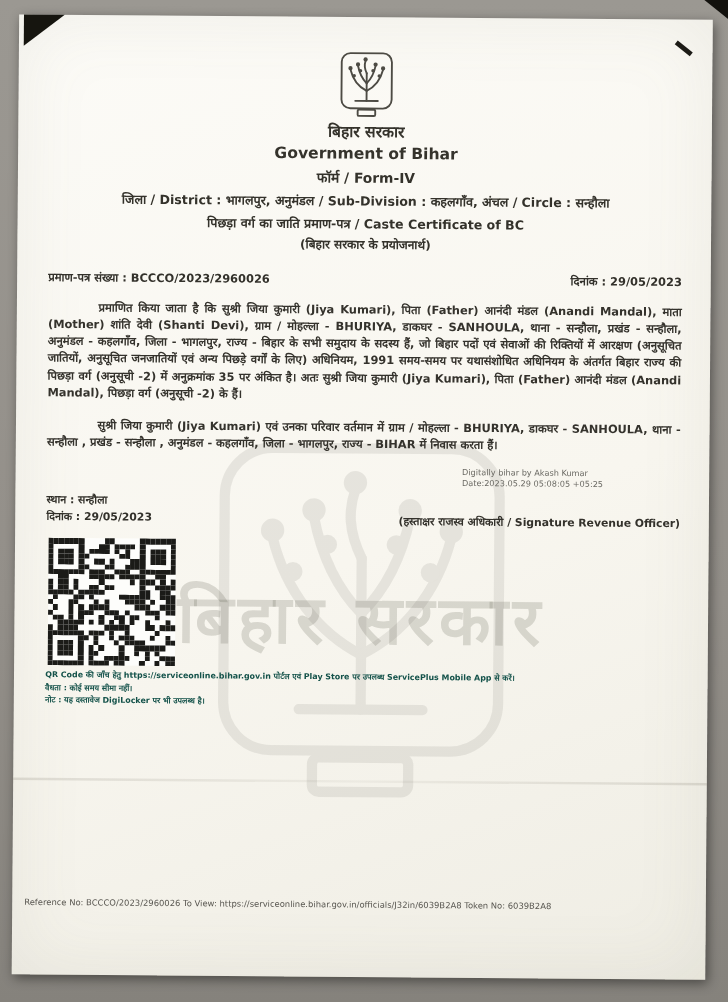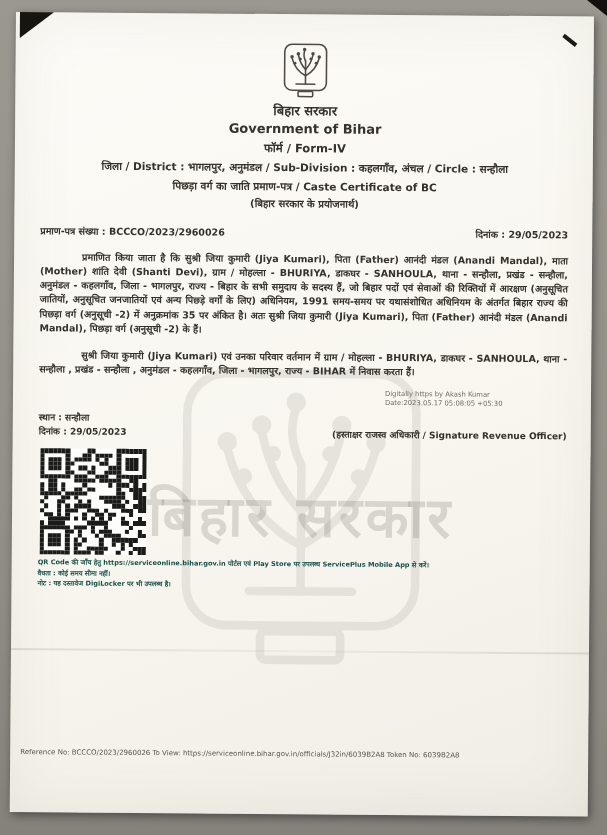--- a/index.html
+++ b/index.html
@@ -116,22 +116,22 @@
 
       <div class="meta-row">
         <span>प्रमाण-पत्र संख्या : BCCCO/2023/2960026</span>
         <span>दिनांक : 29/05/2023</span>
       </div>
 
       <p class="para">प्रमाणित किया जाता है कि सुश्री जिया कुमारी (Jiya Kumari), पिता (Father) आनंदी मंडल (Anandi Mandal), माता (Mother) शांति देवी (Shanti Devi), ग्राम / मोहल्ला - BHURIYA, डाकघर - SANHOULA, थाना - सन्हौला, प्रखंड - सन्हौला, अनुमंडल - कहलगाँव, जिला - भागलपुर, राज्य - बिहार के सभी समुदाय के सदस्य हैं, जो बिहार पदों एवं सेवाओं की रिक्तियों में आरक्षण (अनुसूचित जातियों, अनुसूचित जनजातियों एवं अन्य पिछड़े वर्गों के लिए) अधिनियम, 1991 समय-समय पर यथासंशोधित अधिनियम के अंतर्गत बिहार राज्य की पिछड़ा वर्ग (अनुसूची -2) में अनुक्रमांक 35 पर अंकित है। अतः सुश्री जिया कुमारी (Jiya Kumari), पिता (Father) आनंदी मंडल (Anandi Mandal), पिछड़ा वर्ग (अनुसूची -2) के हैं।</p>
       <p class="para">सुश्री जिया कुमारी (Jiya Kumari) एवं उनका परिवार वर्तमान में ग्राम / मोहल्ला - BHURIYA, डाकघर - SANHOULA, थाना - सन्हौला , प्रखंड - सन्हौला , अनुमंडल - कहलगाँव, जिला - भागलपुर, राज्य - BIHAR में निवास करता हैं।</p>
 
       <div class="digi-sign">
-        <div>Digitally https by Akash Kumar</div>
-        <div>Date:2023.05.17 05:08:05 +05:30</div>
+        <div>Digitally bihar by Akash Kumar</div>
+        <div>Date:2023.05.29 05:08:05 +05:25</div>
       </div>
 
       <div class="sign-row">
         <div class="sign-left">
           <div>स्थान : सन्हौला</div>
           <div>दिनांक : 29/05/2023</div>
         </div>
         <div class="sign-right">(हस्ताक्षर राजस्व अधिकारी / Signature Revenue Officer)</div>
       </div>
 

